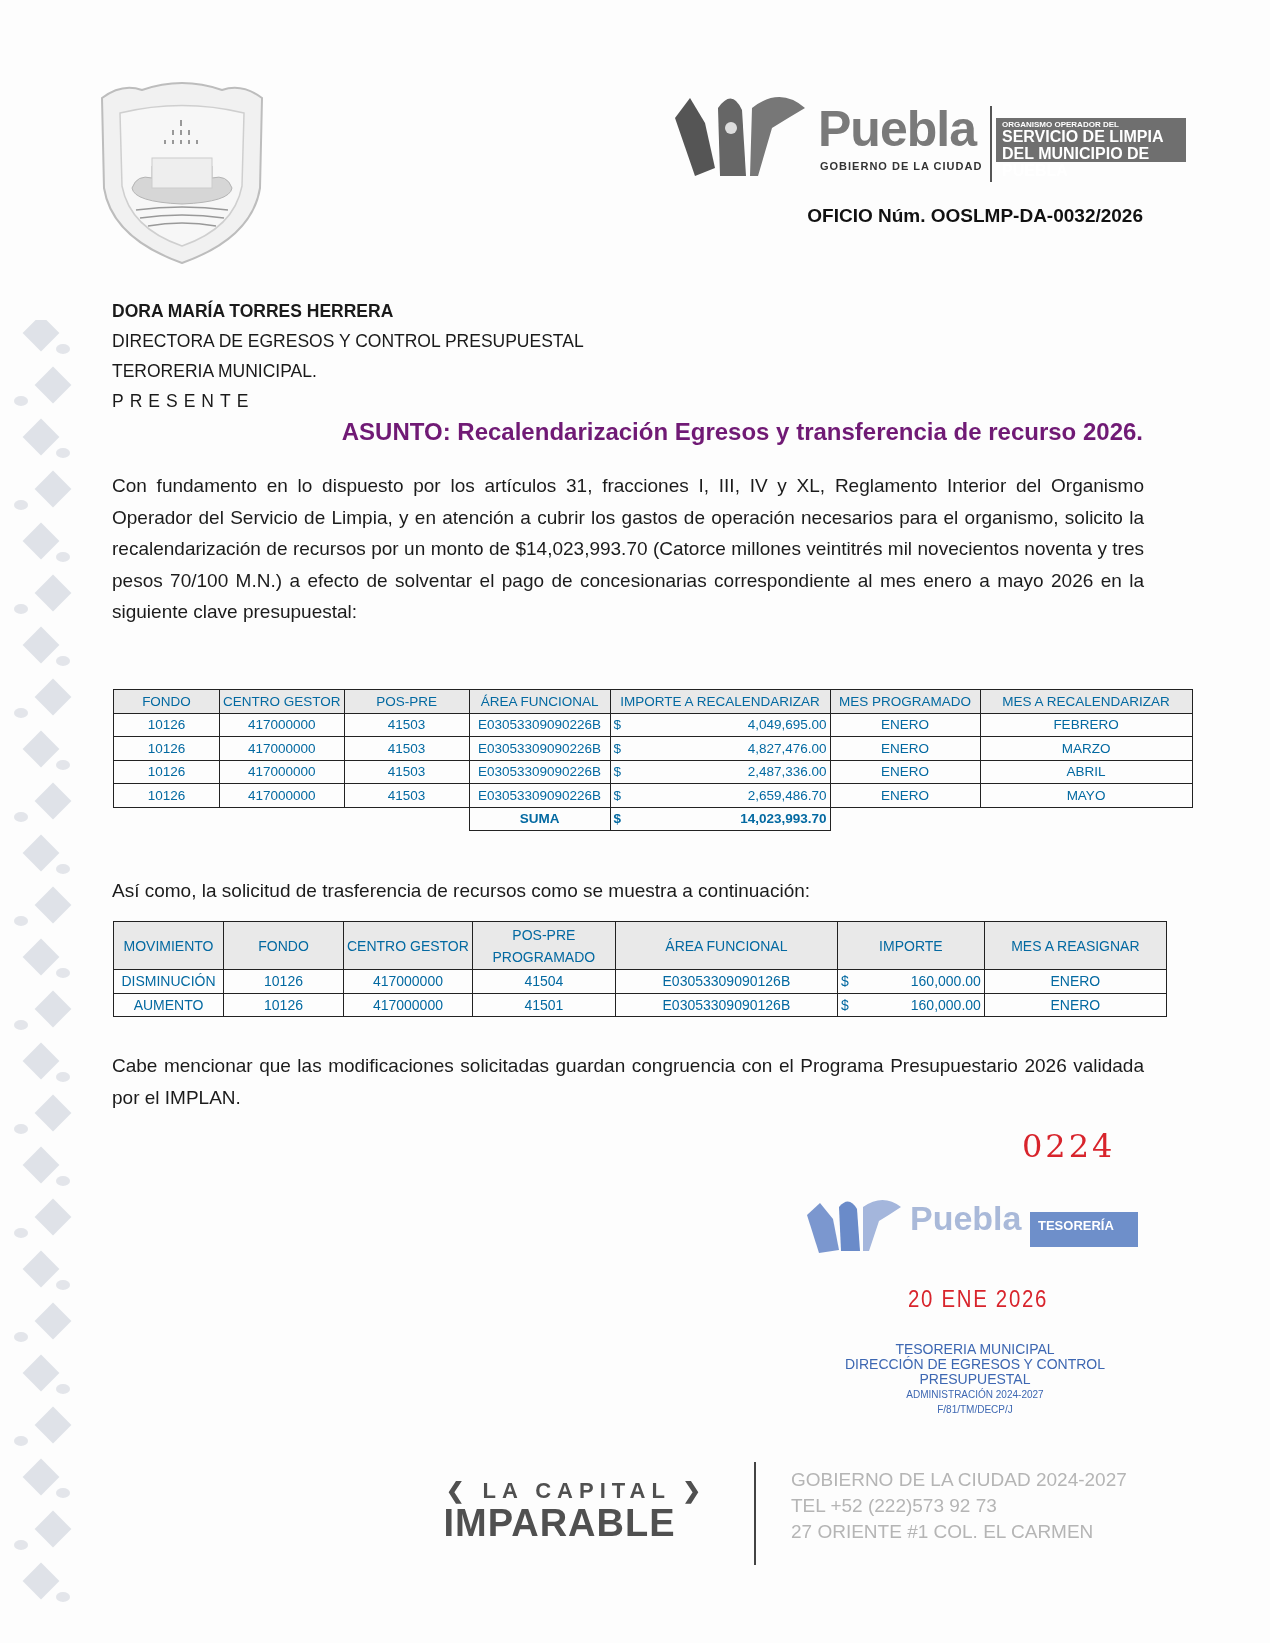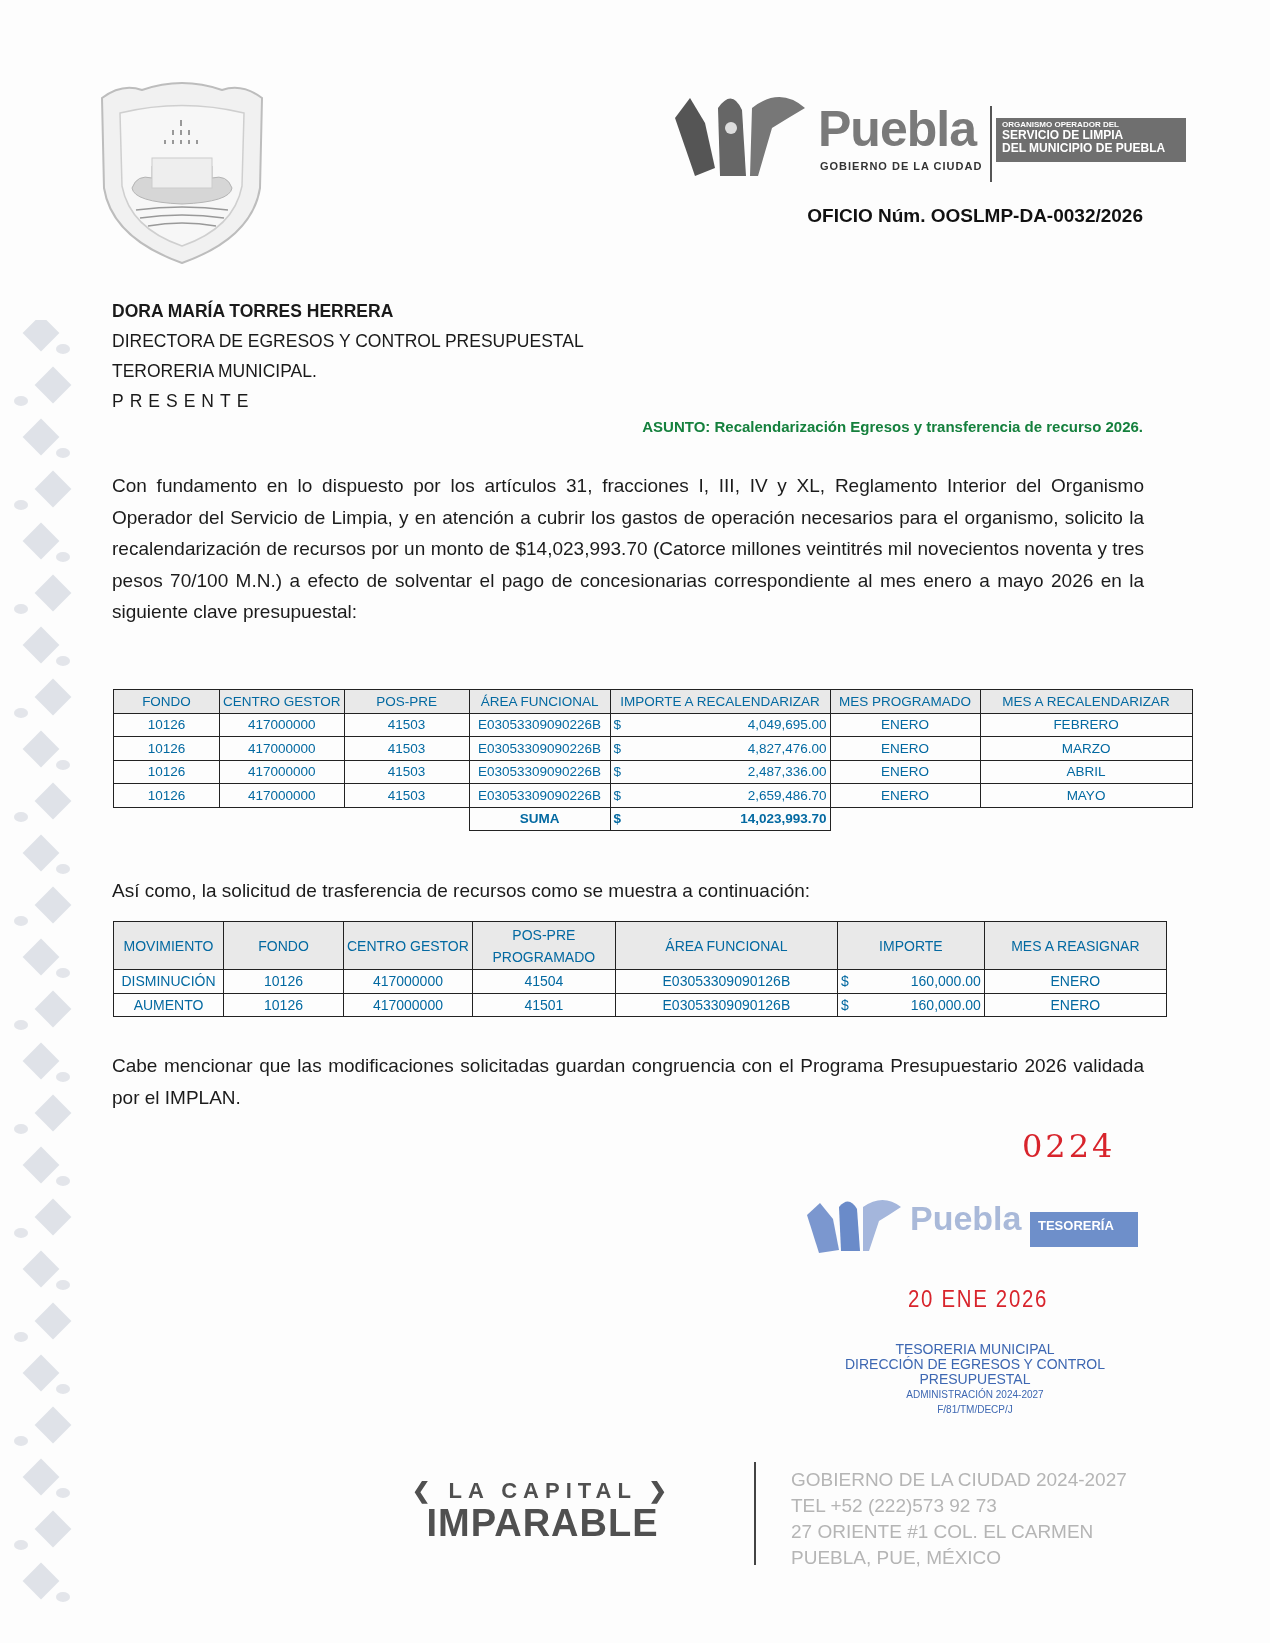--- a/index.html
+++ b/index.html
@@ -15,29 +15,29 @@
   .crest { position: absolute; left: 92px; top: 78px; width: 180px; height: 190px; }
 
   
   .logo { position: absolute; left: 670px; top: 88px; width: 520px; height: 100px; }
   .logo .figs { position: absolute; left: 0; top: 0; width: 140px; height: 92px; }
   .logo .puebla { position: absolute; left: 148px; top: 12px; font-family: "Liberation Sans", sans-serif; font-weight: bold; font-size: 50px; color: #7a7a7a; letter-spacing: -1px; }
   .logo .gob { position: absolute; left: 150px; top: 72px; font-family: "Liberation Sans", sans-serif; font-size: 11px; font-weight: bold; color: #333; letter-spacing: 1px; }
   .logo .vbar { position: absolute; left: 320px; top: 18px; width: 2px; height: 76px; background: #555; }
   .logo .org { position: absolute; left: 326px; top: 30px; width: 190px; height: 44px; background: #6f6f6f; padding: 3px 6px; color: #fff; font-family: "Liberation Sans", sans-serif; font-weight: bold; line-height: 1.05; }
   .logo .org .l1 { font-size: 8px; }
-  .logo .org .l2, .logo .org .l3 { font-size: 12px; }
+  .logo .org .l2, .logo .org .l3 { font-size: 16px; }
 
   .oficio { position: absolute; right: 127px; top: 205px; font-family: "Liberation Sans", sans-serif; font-weight: bold; font-size: 19px; color: #111; }
 
   .addressee { position: absolute; left: 112px; top: 296px; font-family: "Liberation Sans", sans-serif; font-size: 17.5px; line-height: 30px; color: #1a1a1a; }
   .addressee .name { font-weight: bold; }
   .addressee .presente { letter-spacing: 6px; }
 
-  .asunto { position: absolute; right: 127px; top: 418px; font-family: "Liberation Sans", sans-serif; font-weight: bold; font-size: 15px; color: #15803d; }
+  .asunto { position: absolute; right: 127px; top: 418px; font-family: "Liberation Sans", sans-serif; font-weight: bold; font-size: 24px; color: #701a75; }
 
   .para { position: absolute; left: 112px; width: 1032px; font-family: "Liberation Sans", sans-serif; font-size: 19px; line-height: 31.5px; text-align: justify; color: #1b1b1b; }
   .p1 { top: 470px; }
   .p2 { top: 875px; }
   .p3 { top: 1050px; }
 
   table { border-collapse: collapse; position: absolute; font-family: "Liberation Sans", sans-serif; color: #0369a1; }
   table td, table th { border: 1px solid #222; font-weight: normal; text-align: center; padding: 0 3px; white-space: nowrap; }
   table th { background: #e9e9e9; }
 
@@ -57,21 +57,21 @@
   .stamp-number { position: absolute; left: 1022px; top: 1127px; font-family: "DejaVu Serif", serif; font-size: 32px; color: #d8242c; letter-spacing: 3px; }
   .stamp-logo { position: absolute; left: 805px; top: 1195px; width: 340px; height: 60px; }
   .stamp-logo .sl-puebla { position: absolute; left: 105px; top: 4px; font-family: "Liberation Sans", sans-serif; font-weight: bold; font-size: 34px; color: #a9b9d9; }
   .stamp-logo .sl-box { position: absolute; left: 225px; top: 17px; width: 108px; height: 35px; background: #6e8fca; color: #fff; font-family: "Liberation Sans", sans-serif; font-weight: bold; font-size: 13px; padding: 6px 8px; }
   .stamp-date { position: absolute; left: 908px; top: 1285px; font-family: "Liberation Sans", sans-serif; font-size: 24px; color: #d8242c; letter-spacing: 2px; transform: scaleX(0.85); transform-origin: left; }
   .stamp-text { position: absolute; left: 830px; top: 1342px; width: 290px; text-align: center; font-family: "Liberation Sans", sans-serif; color: #3d67b2; line-height: 15px; }
   .stamp-text .s1, .stamp-text .s2, .stamp-text .s3 { font-size: 14px; }
   .stamp-text .s4, .stamp-text .s5 { font-size: 10px; }
 
   .footer-brand { position: absolute; left: 412px; top: 1478px; text-align: center; font-family: "Liberation Sans", sans-serif; color: #505050; }
-  .footer-brand .lc { font-size: 22px; font-weight: bold; letter-spacing: 6px; }
+  .footer-brand .lc { font-size: 22px; font-weight: bold; letter-spacing: 6px; margin-left: 34px; }
   .footer-brand .imp { font-size: 38px; font-weight: bold; line-height: 38px; letter-spacing: 1px; }
   .footer-divider { position: absolute; left: 754px; top: 1462px; width: 2px; height: 103px; background: #444; }
   .footer-contact { position: absolute; left: 791px; top: 1467px; font-family: "Liberation Sans", sans-serif; font-size: 19px; line-height: 26px; color: #b5b5b5; }
 </style>
 </head>
 <body>
 
 <div class="side-pattern" id="sidepat">
     <div class="dia" style="left: 28px; top: 0px;"></div>
     <div class="leaf" style="left: 56px; top: 24px;"></div>
@@ -305,14 +305,13 @@
     <span>LA CAPITAL</span>
     <span>❯</span>
   </div>
   <div class="imp">IMPARABLE</div>
 </div>
 <div class="footer-divider"></div>
 <div class="footer-contact">
   <div>GOBIERNO DE LA CIUDAD 2024-2027</div>
   <div>TEL +52 (222)573 92 73</div>
   <div>27 ORIENTE #1 COL. EL CARMEN</div>
-  <div>PUEBLA, PUE, MÉXICO</div>
 </div>
 
 </body></html>

